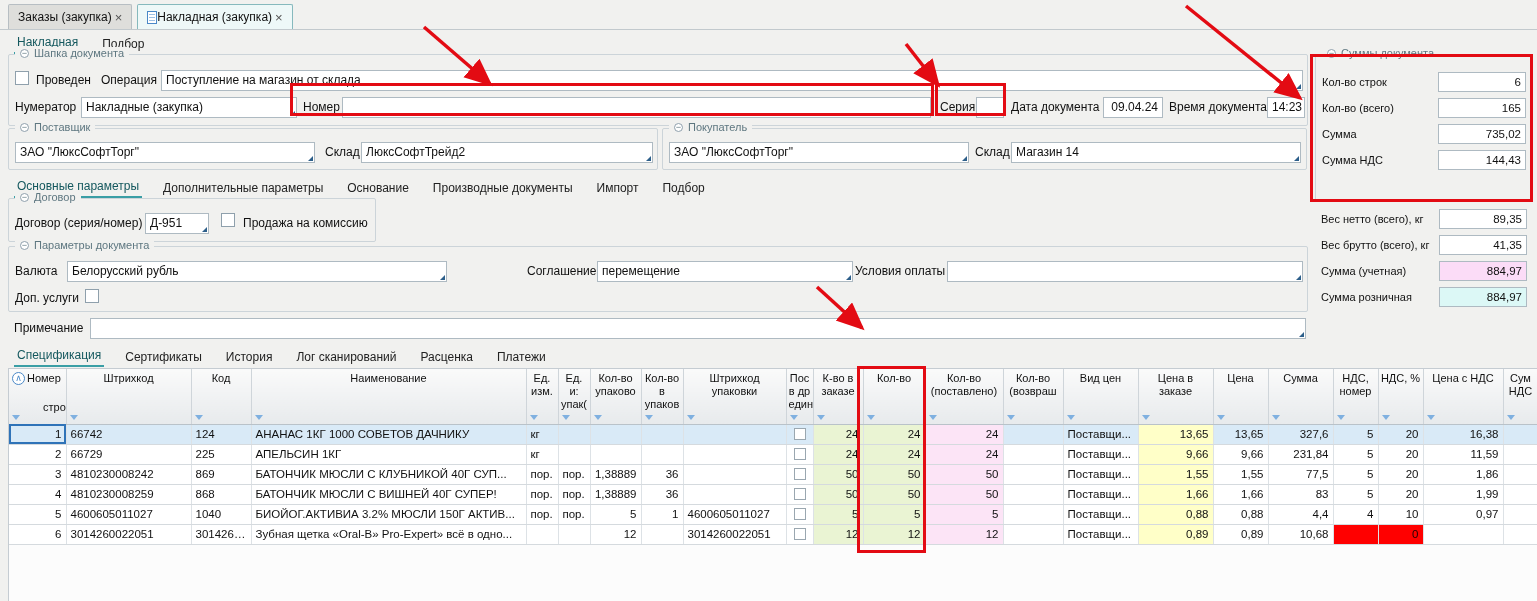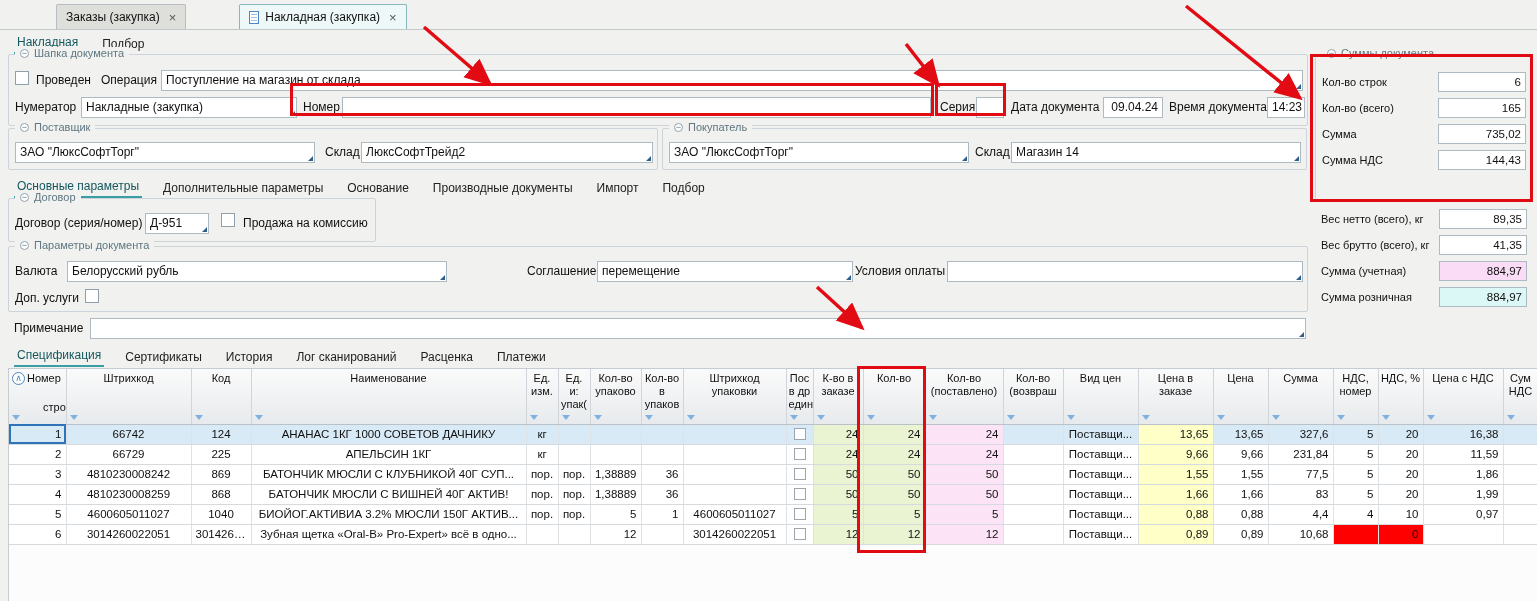--- a/index.html
+++ b/index.html
@@ -4,22 +4,22 @@
 <style>
   html,body{margin:0;padding:0;background:#d8d8d6;}
   *{box-sizing:border-box;}
   .app{
     position:relative;width:1537px;height:601px;margin:0;
     background:#f1f1ef;overflow:hidden;
     font-family:"Liberation Sans","DejaVu Sans",sans-serif;font-size:12px;color:#111;
   }
   
   .wtabbar{position:absolute;left:8px;top:4px;display:flex;gap:5px;z-index:3;}
-  .wtab{height:25px;display:flex;align-items:center;gap:6px;padding:8px 9px;
-    background:#dededb;border:1px solid #b7bec3;border-bottom:none;border-radius:2px 2px 0 0;margin-left:48px;}
+  .wtab{height:25px;display:flex;align-items:center;padding:8px 9px;
+    background:#dededb;border:1px solid #b7bec3;border-bottom:none;border-radius:2px 2px 0 0;}
   .wtab.on{background:#eef8f8;border-color:#86b9bd;}
   .xico{color:#555;font-size:13px;margin-left:3px;cursor:default;}
   .doc-ico{width:10px;height:13px;background:#fff;border:1px solid #4a88c7;position:relative;}
   .doc-ico::after{content:"";position:absolute;left:1px;top:2px;width:6px;border-top:1px solid #9ec1e4;box-shadow:0 3px 0 #9ec1e4,0 6px 0 #9ec1e4;}
   .tabline{position:absolute;left:0;top:29px;width:1537px;border-top:1px solid #c2c9cd;z-index:2;}
   
   .dtabs,.ftabs{display:flex;gap:18px;align-items:flex-end;}
   .dtab,.ftab{padding:2px 3px 3px 3px;white-space:nowrap;color:#222;}
   .dtab.on,.ftab.on{border-bottom:2px solid var(--teal,#3a9ea5);color:#14585e;}
   
@@ -49,21 +49,21 @@
     background:linear-gradient(#fafafa,#e7eaec);
     border-right:1px solid #cfd5da;border-bottom:1px solid #b9c2c9;overflow:hidden;}
   th::after{content:"";position:absolute;left:3px;bottom:4px;
     border-left:4px solid transparent;border-right:4px solid transparent;border-top:5px solid #7fb0e0;}
   th.th-first{text-align:left;padding-left:18px;}
   .collapse-ico{position:absolute;left:3px;top:3px;width:13px;height:13px;border:1px solid #4a88c7;
     border-radius:50%;color:#4a88c7;font-size:9px;line-height:11px;text-align:center;background:#fff;}
   th.th-first div:nth-of-type(2){margin-top:16px;margin-left:16px;}
   td{height:20px;padding:1px 4px;font-size:11.5px;white-space:nowrap;overflow:hidden;text-overflow:ellipsis;
     background:#fff;border-right:1px solid #dde2e6;border-bottom:1px solid #d5dade;}
-  .a-r{text-align:right;}.a-l{text-align:center;}.a-c{text-align:center;}
+  .a-r{text-align:right;}.a-l{text-align:left;}.a-c{text-align:center;}
   td.tg{background:var(--tg,#eaf4d3);}
   td.tp{background:var(--tp,#fce4f6);}
   td.ty{background:var(--ty,#ffffc8);}
   tr.sel td:not(.tg):not(.tp):not(.ty){background:var(--sel,#d9eaf7);}
   td.red{background:var(--err,#ff0000) !important;color:#200;}
   td.focus{outline:2px solid #2f73b8;outline-offset:-2px;}
   .cb{width:12px;height:12px;border:1px solid #9aa7b0;background:#fff;margin:0 auto;}
   
   .annot-box{position:absolute;border:3px solid var(--annot,#e30b13);z-index:55;pointer-events:none;}
   .annot-layer{position:absolute;left:0;top:0;z-index:60;pointer-events:none;}
@@ -409,21 +409,21 @@
             <td class="a-r">77,5</td>
             <td class="a-r">5</td>
             <td class="a-r">20</td>
             <td class="a-r">1,86</td>
             <td class="a-r"></td>
           </tr>
           <tr>
             <td class="a-r">4</td>
             <td class="a-l">4810230008259</td>
             <td class="a-l">868</td>
-            <td class="a-l">БАТОНЧИК МЮСЛИ С ВИШНЕЙ 40Г АКТИВ!</td>
+            <td class="a-l">БАТОНЧИК МЮСЛИ С ВИШНЕЙ 40Г СУПЕР!</td>
             <td class="a-l">пор.</td>
             <td class="a-l">пор.</td>
             <td class="a-r">1,38889</td>
             <td class="a-r">36</td>
             <td class="a-l"></td>
             <td class="a-c">
               <div class="cb"></div>
             </td>
             <td class="a-r tg">50</td>
             <td class="a-r tg">50</td>

